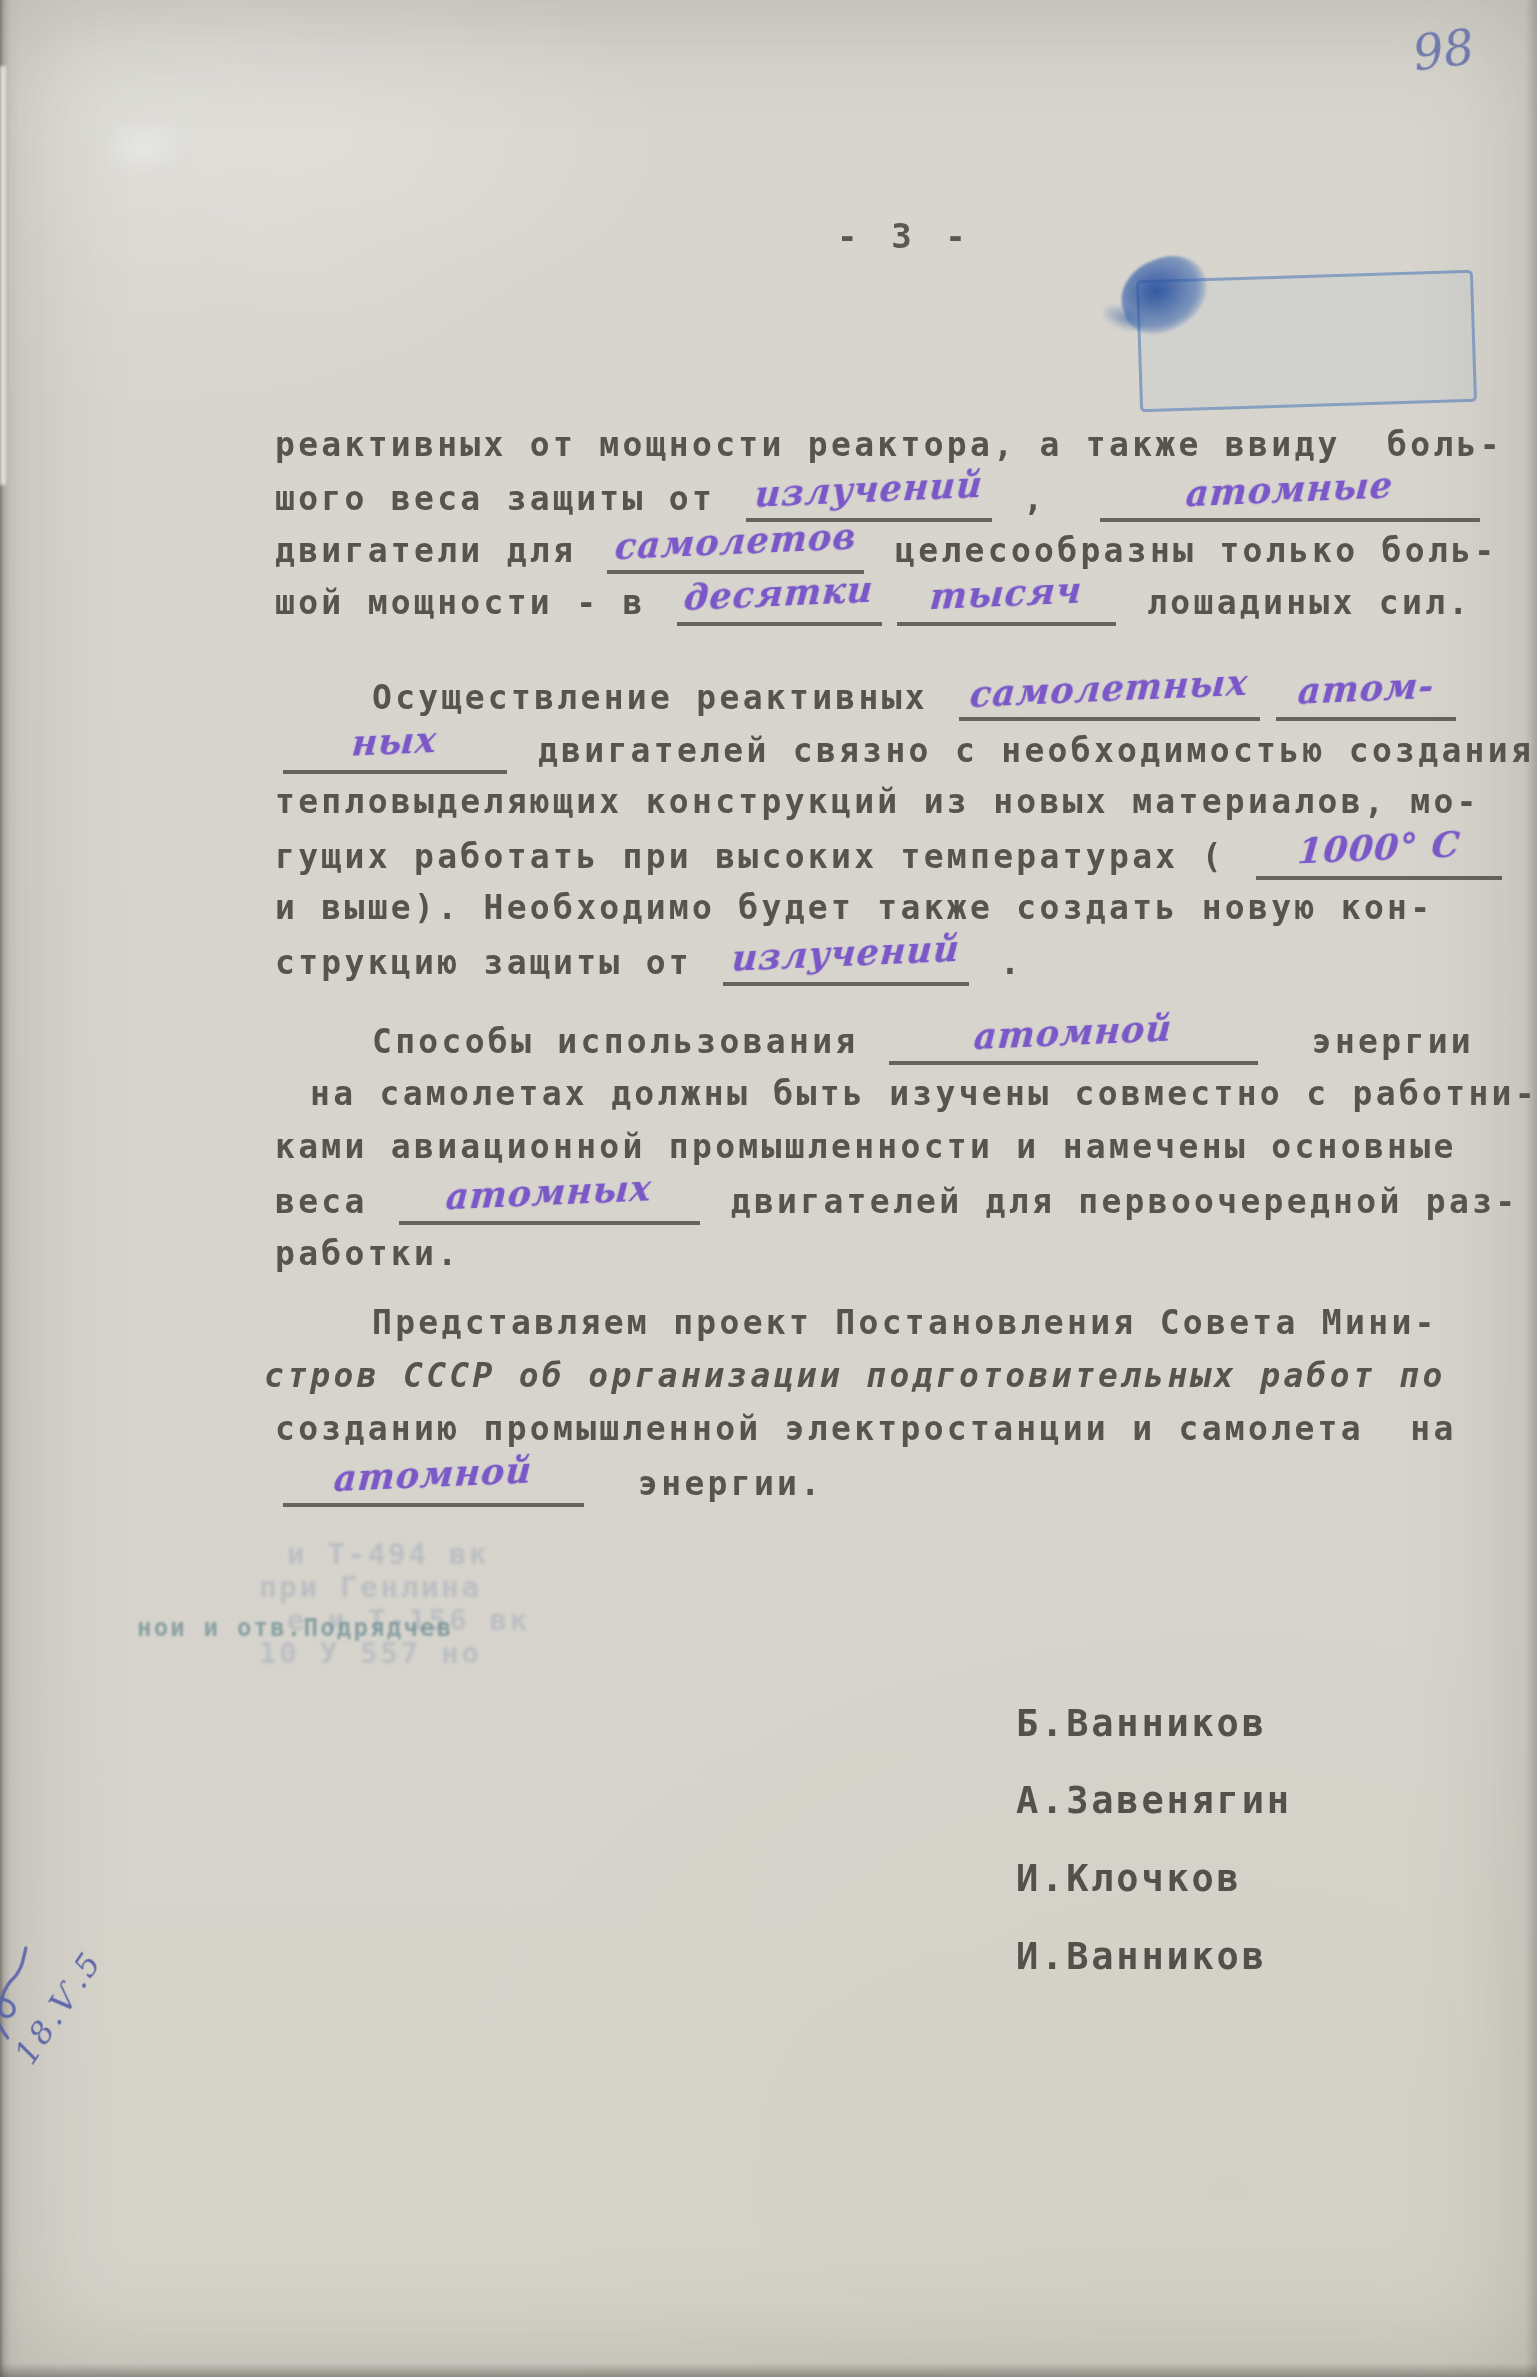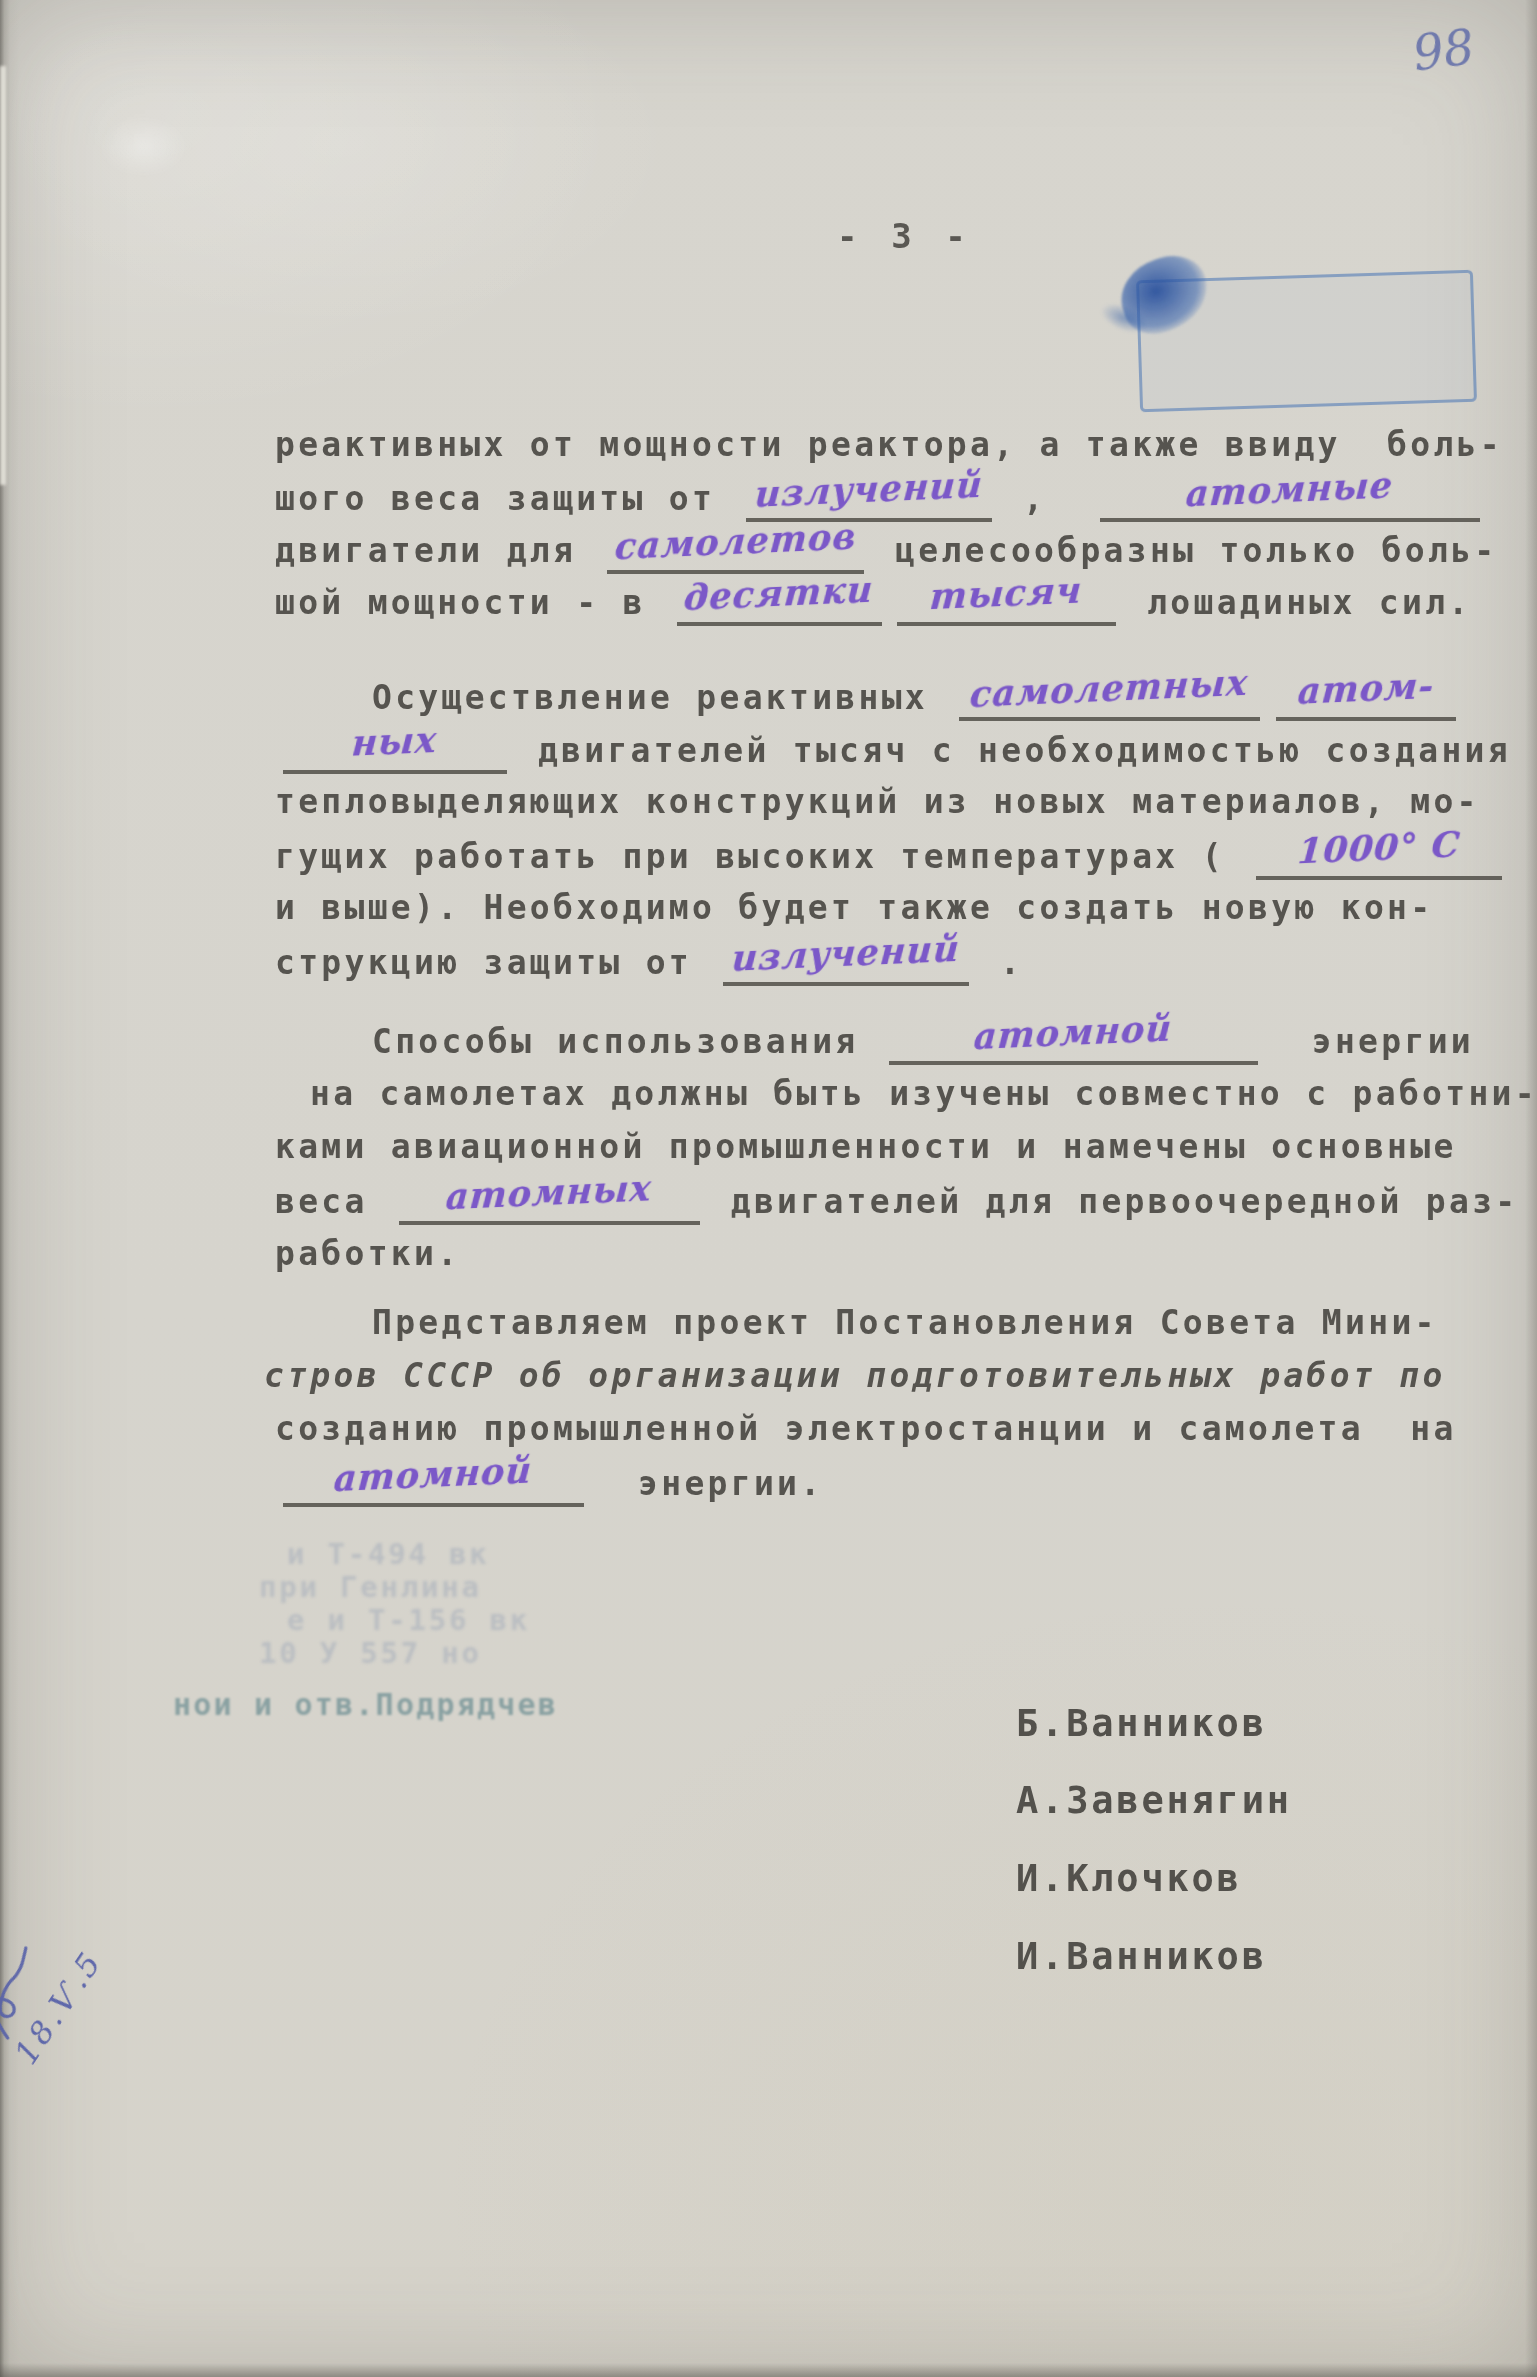--- a/index.html
+++ b/index.html
@@ -54,22 +54,22 @@
     background:radial-gradient(ellipse at 42% 42%, rgba(35,76,156,.9), rgba(56,100,175,.55) 58%, transparent 76%);
     border-radius:55% 45% 60% 40%;transform:rotate(-16deg);filter:blur(1.1px);}
   .stamp-blob-tail{position:absolute;left:-41px;top:22px;width:50px;height:25px;
     background:radial-gradient(ellipse, rgba(45,90,165,.5), transparent 70%);
     border-radius:50%;transform:rotate(24deg);filter:blur(1.7px);}
 
   
   .bleed{position:absolute;left:237px;top:1537px;filter:blur(1.4px);}
   .bleed .bl{position:absolute;white-space:pre;font-size:29px;font-weight:700;
     letter-spacing:2.8px;color:rgba(125,142,172,.30);}
-  .bleed-dark{position:absolute;left:137px;top:1687px;white-space:pre;font-size:30px;font-weight:700;
-    letter-spacing:2.2px;color:rgba(62,112,122,.5);filter:blur(0.9px);margin-left:36px;}
+  .bleed-dark{position:absolute;left:137px;top:1614px;white-space:pre;font-size:24px;font-weight:700;
+    letter-spacing:2.2px;color:rgba(62,112,122,.5);filter:blur(0.9px);}
 
   
   .sig{position:absolute;left:1016px;white-space:pre;font-size:37px;font-weight:700;
     letter-spacing:2.8px;color:#53514c;filter:blur(0.6px);}
 
   
   .margin-note{position:absolute;left:3.3px;top:2005px;width:182px;
     transform:rotate(-56deg);transform-origin:0 50%;
     color:rgba(86,96,168,.92);filter:blur(0.3px);}
   .margin-note .scribble{display:block;margin-left:5.5px;}
@@ -96,21 +96,21 @@
     <div class="stamp-blob"></div>
     <div class="stamp-blob-tail"></div>
   </div>
 
   <div>
       <div class="line" style="top: 425px; left: 275px;"><span class="t">реактивных от мощности реактора, а также ввиду  боль-</span></div>
       <div class="line" style="top: 477px; left: 275px;"><span class="t">шого веса защиты от </span><span class="blank" style="min-width: 231px;"><span class="h">излучений</span></span><span class="t"> ,  </span><span class="blank" style="min-width: 364px;"><span class="h">атомные</span></span></div>
       <div class="line" style="top: 529px; left: 275px;"><span class="t">двигатели для </span><span class="blank" style="min-width: 193px;"><span class="h">самолетов</span></span><span class="t"> целесообразны только боль-</span></div>
       <div class="line" style="top: 581px; left: 275px;"><span class="t">шой мощности - в </span><span class="blank" style="min-width: 187px;"><span class="h">десятки</span></span><span class="blank" style="min-width: 204px;"><span class="h">тысяч</span></span><span class="t"> лошадиных сил.</span></div>
       <div class="line" style="top: 676px; left: 372px;"><span class="t">Осуществление реактивных </span><span class="blank" style="min-width: 286px;"><span class="h">самолетных</span></span><span class="blank" style="min-width: 165px;"><span class="h">атом-</span></span></div>
-      <div class="line" style="top: 729px; left: 275px;"><span class="blank" style="min-width: 209px;"><span class="h">ных</span></span><span class="t"> двигателей тысяч с необходимостью создания</span></div>
+      <div class="line" style="top: 729px; left: 275px;"><span class="blank" style="min-width: 209px;"><span class="h">ных</span></span><span class="t"> двигателей связно с необходимостью создания</span></div>
       <div class="line" style="top: 782px; left: 275px;"><span class="t">тепловыделяющих конструкций из новых материалов, мо-</span></div>
       <div class="line" style="top: 835px; left: 275px;"><span class="t">гущих работать при высоких температурах ( </span><span class="blank" style="min-width: 231px;"><span class="h">1000° С</span></span></div>
       <div class="line" style="top: 888px; left: 275px;"><span class="t">и выше). Необходимо будет также создать новую кон-</span></div>
       <div class="line" style="top: 941px; left: 275px;"><span class="t">струкцию защиты от </span><span class="blank" style="min-width: 231px;"><span class="h">излучений</span></span><span class="t"> .</span></div>
       <div class="line" style="top: 1020px; left: 372px;"><span class="t">Способы использования </span><span class="blank" style="min-width: 353px;"><span class="h">атомной</span></span><span class="t">  энергии</span></div>
       <div class="line" style="top: 1074px; left: 275px; margin-left: 35px;"><span class="t">на самолетах должны быть изучены совместно с работни-</span></div>
       <div class="line" style="top: 1127px; left: 275px;"><span class="t">ками авиационной промышленности и намечены основные</span></div>
       <div class="line" style="top: 1180px; left: 275px;"><span class="t">веса </span><span class="blank" style="min-width: 286px;"><span class="h">атомных</span></span><span class="t"> двигателей для первоочередной раз-</span></div>
       <div class="line" style="top: 1234px; left: 275px;"><span class="t">работки.</span></div>
       <div class="line" style="top: 1303px; left: 372px;"><span class="t">Представляем проект Постановления Совета Мини-</span></div>

